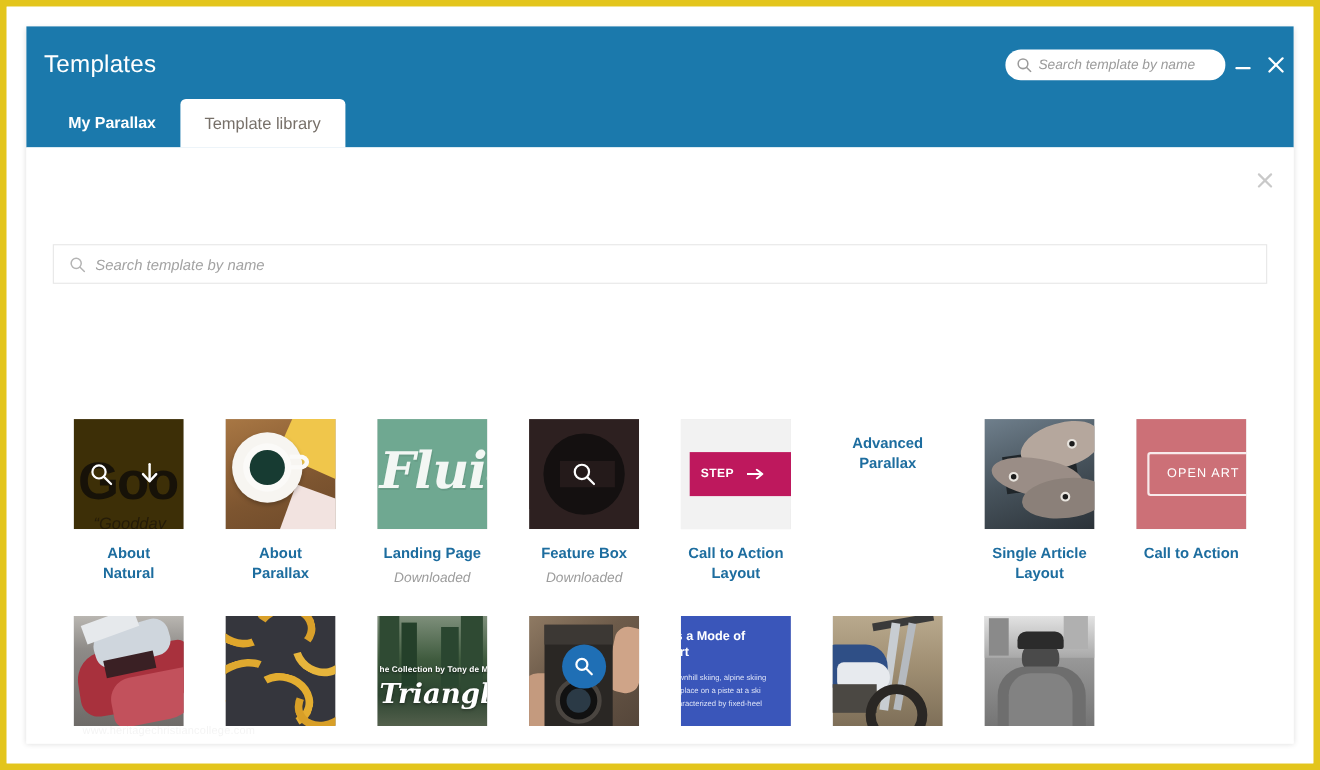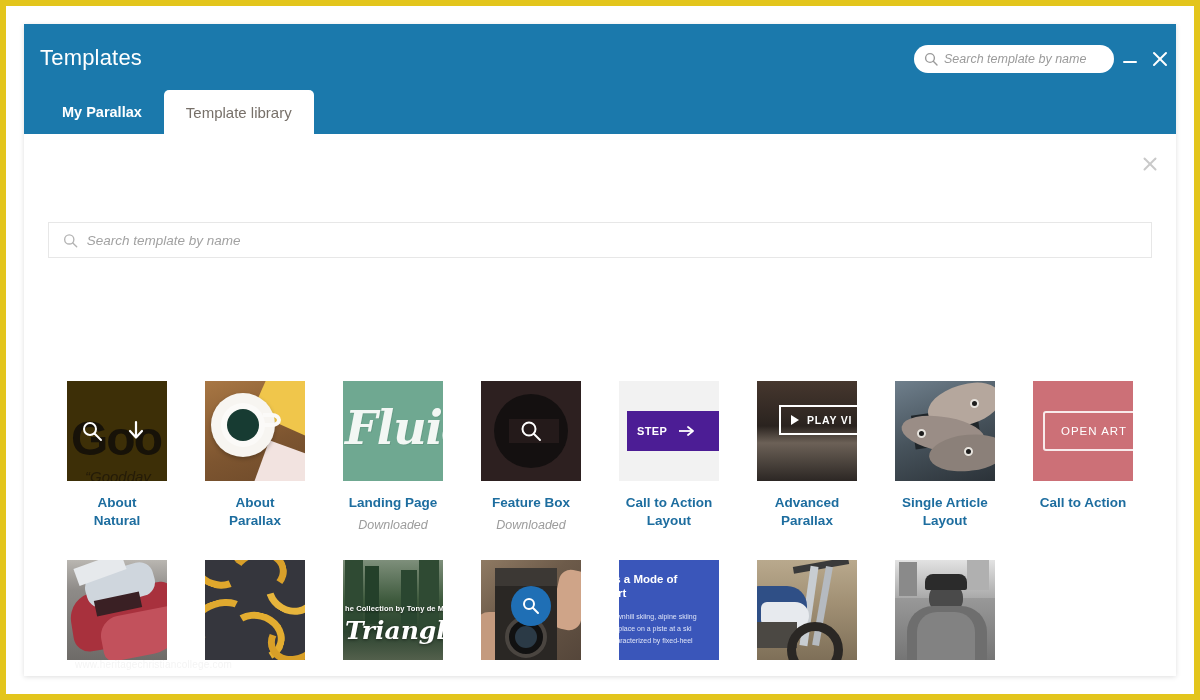--- a/index.html
+++ b/index.html
@@ -272,21 +272,21 @@
   }
   .art-feature .band {
     position:absolute; left:28px; top:38px; width:50px; height:24px;
     background:#241a1a;
   }
 
   
   .art-ctalight { background:#f2f2f2; }
   .art-ctalight .btn {
     position:absolute; left:8px; top:30px; width:106px; height:40px;
-    background:#4c1d95; display:flex; align-items:center; padding-left:10px; gap:12px;
+    background:#be185d; display:flex; align-items:center; padding-left:10px; gap:12px;
   }
   .art-ctalight .btn span { color:#ffffff; font-size:11px; font-weight:bold; letter-spacing:.4px; }
 
   
   .art-stats { background:#8d968c; }
   .art-stats .p1 { position:absolute; left:-8px; top:-6px; width:56px; height:42px; background:#d9dcd6; transform:rotate(-14deg); }
   .art-stats .p2 { position:absolute; left:30px; top:-14px; width:90px; height:56px; background:#7d8a7c; transform:rotate(8deg); }
   .art-stats .p3 { position:absolute; left:-12px; top:40px; width:66px; height:70px; background:#9aa097; transform:rotate(18deg); }
   .art-stats .p4 { position:absolute; left:20px; bottom:-14px; width:80px; height:48px; background:#4f554f; transform:rotate(-10deg); }
   .art-stats .p5 { position:absolute; right:-14px; bottom:6px; width:52px; height:54px; background:#c7cbc3; transform:rotate(24deg); }
@@ -557,28 +557,20 @@
             </div>
           </div>
           <div class="card-title">
             <span>Call to Action</span><br>
             <span>Layout</span>
           </div>
         </div>
 
 
         <div class="card">
-          <div class="thumb">
-            <div class="tw-fill art-play">
-              <div class="playbtn">
-                <div class="tri"></div>
-                <span>PLAY VI</span>
-              </div>
-            </div>
-          </div>
           <div class="card-title">
             <span>Advanced</span><br>
             <span>Parallax</span>
           </div>
         </div>
 
         <div class="card">
           <div class="thumb">
             <div class="tw-fill art-fish">
               <div class="dark"></div>

